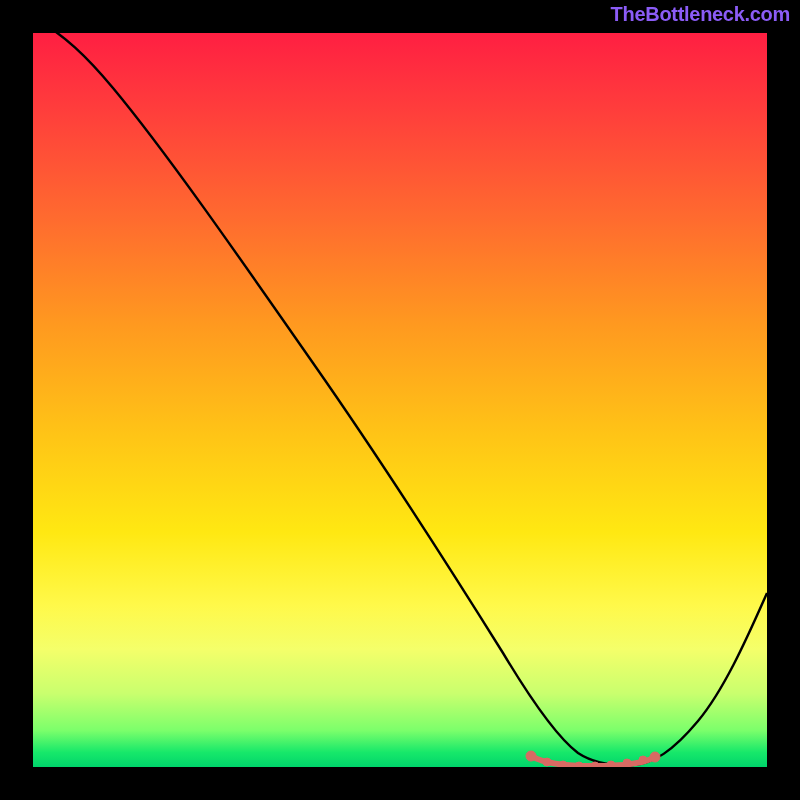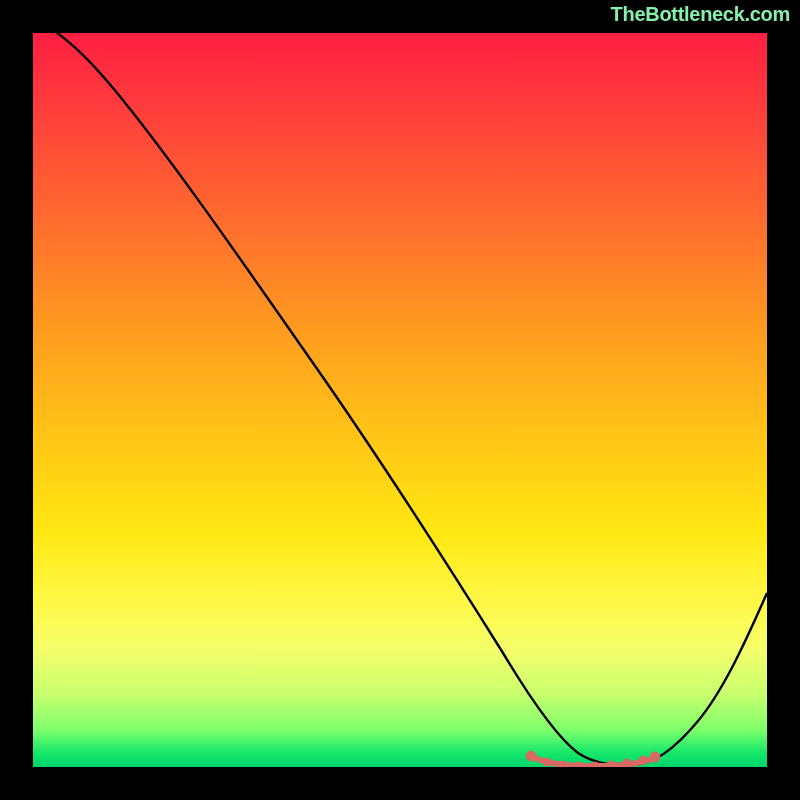--- a/index.html
+++ b/index.html
@@ -30,21 +30,21 @@
       #7cff6b 95%,
       #17e86a 98%,
       #00d46b 100%
     );
   }
   svg.curve { position: absolute; left: 0; top: 0; width: 100%; height: 100%; }
   .watermark {
     position: absolute;
     top: 4px; right: 10px;
     font: 600 20px/1 Arial, Helvetica, sans-serif;
-    color: #86efac;
+    color: #8b5cf6;
     letter-spacing: -0.3px;
     user-select: none;
   }
 </style>
 </head>
 <body>
 
 <div class="frame">
 
   <div class="plot-area">

